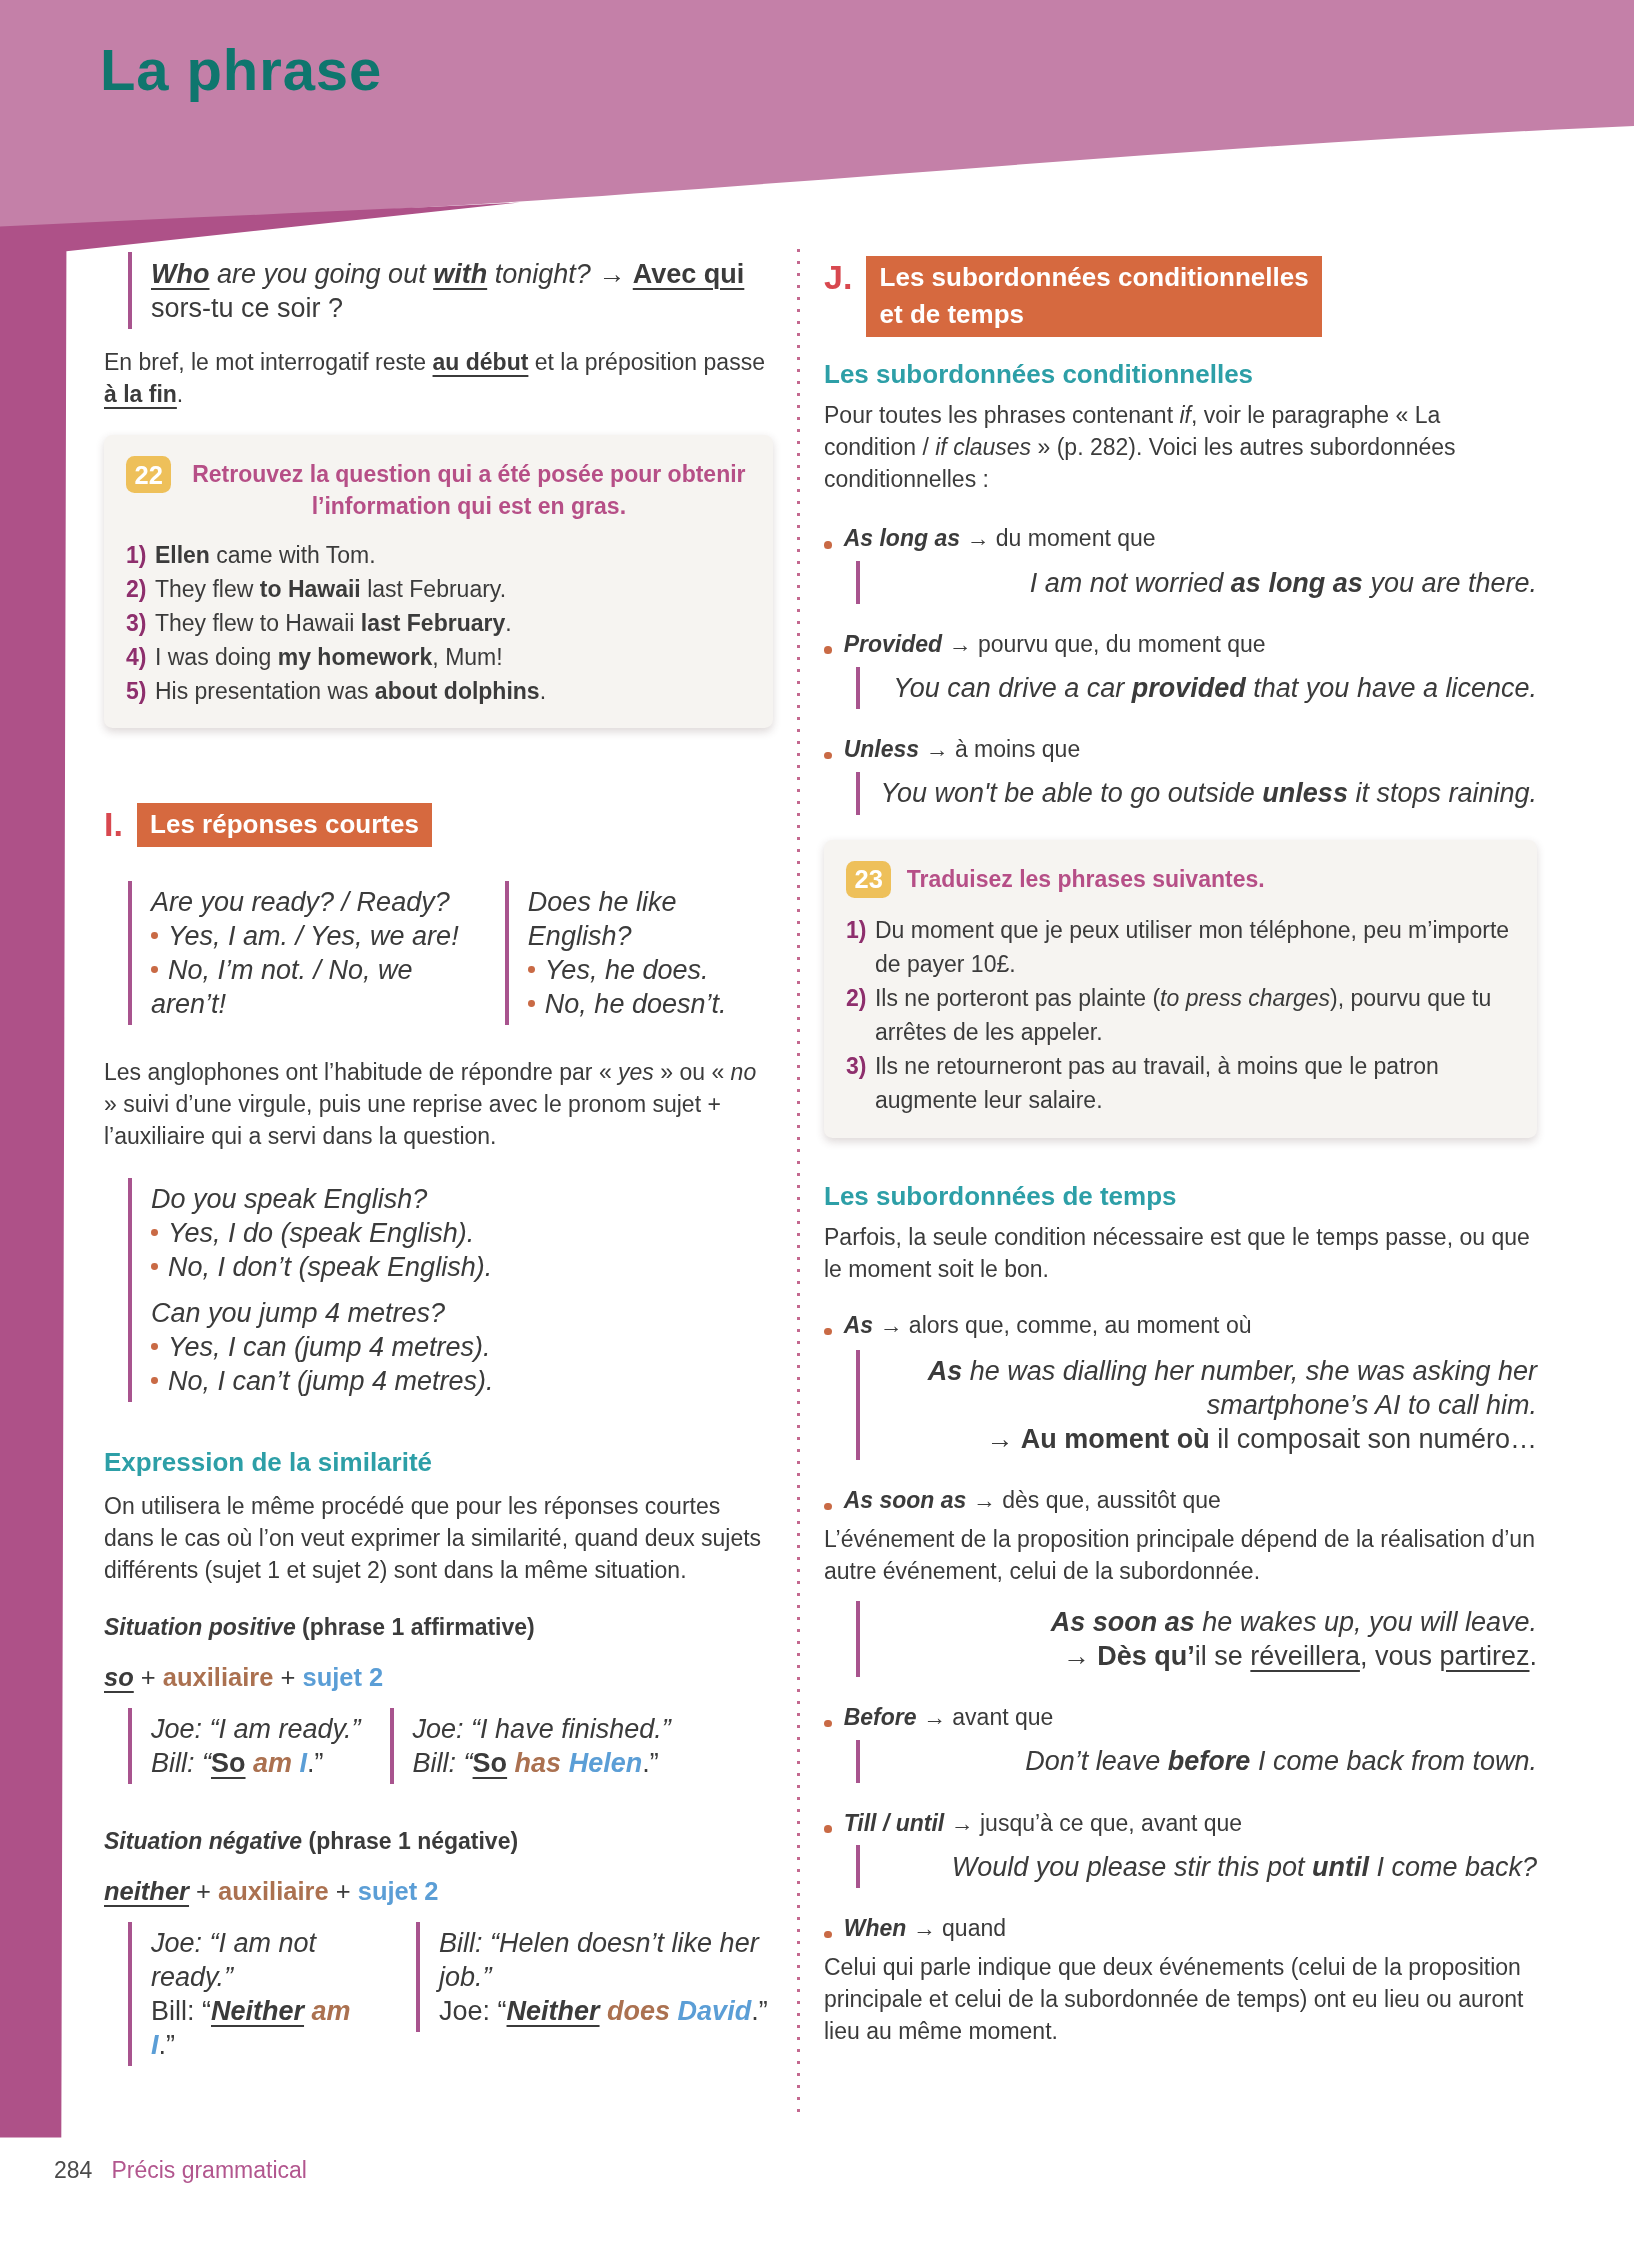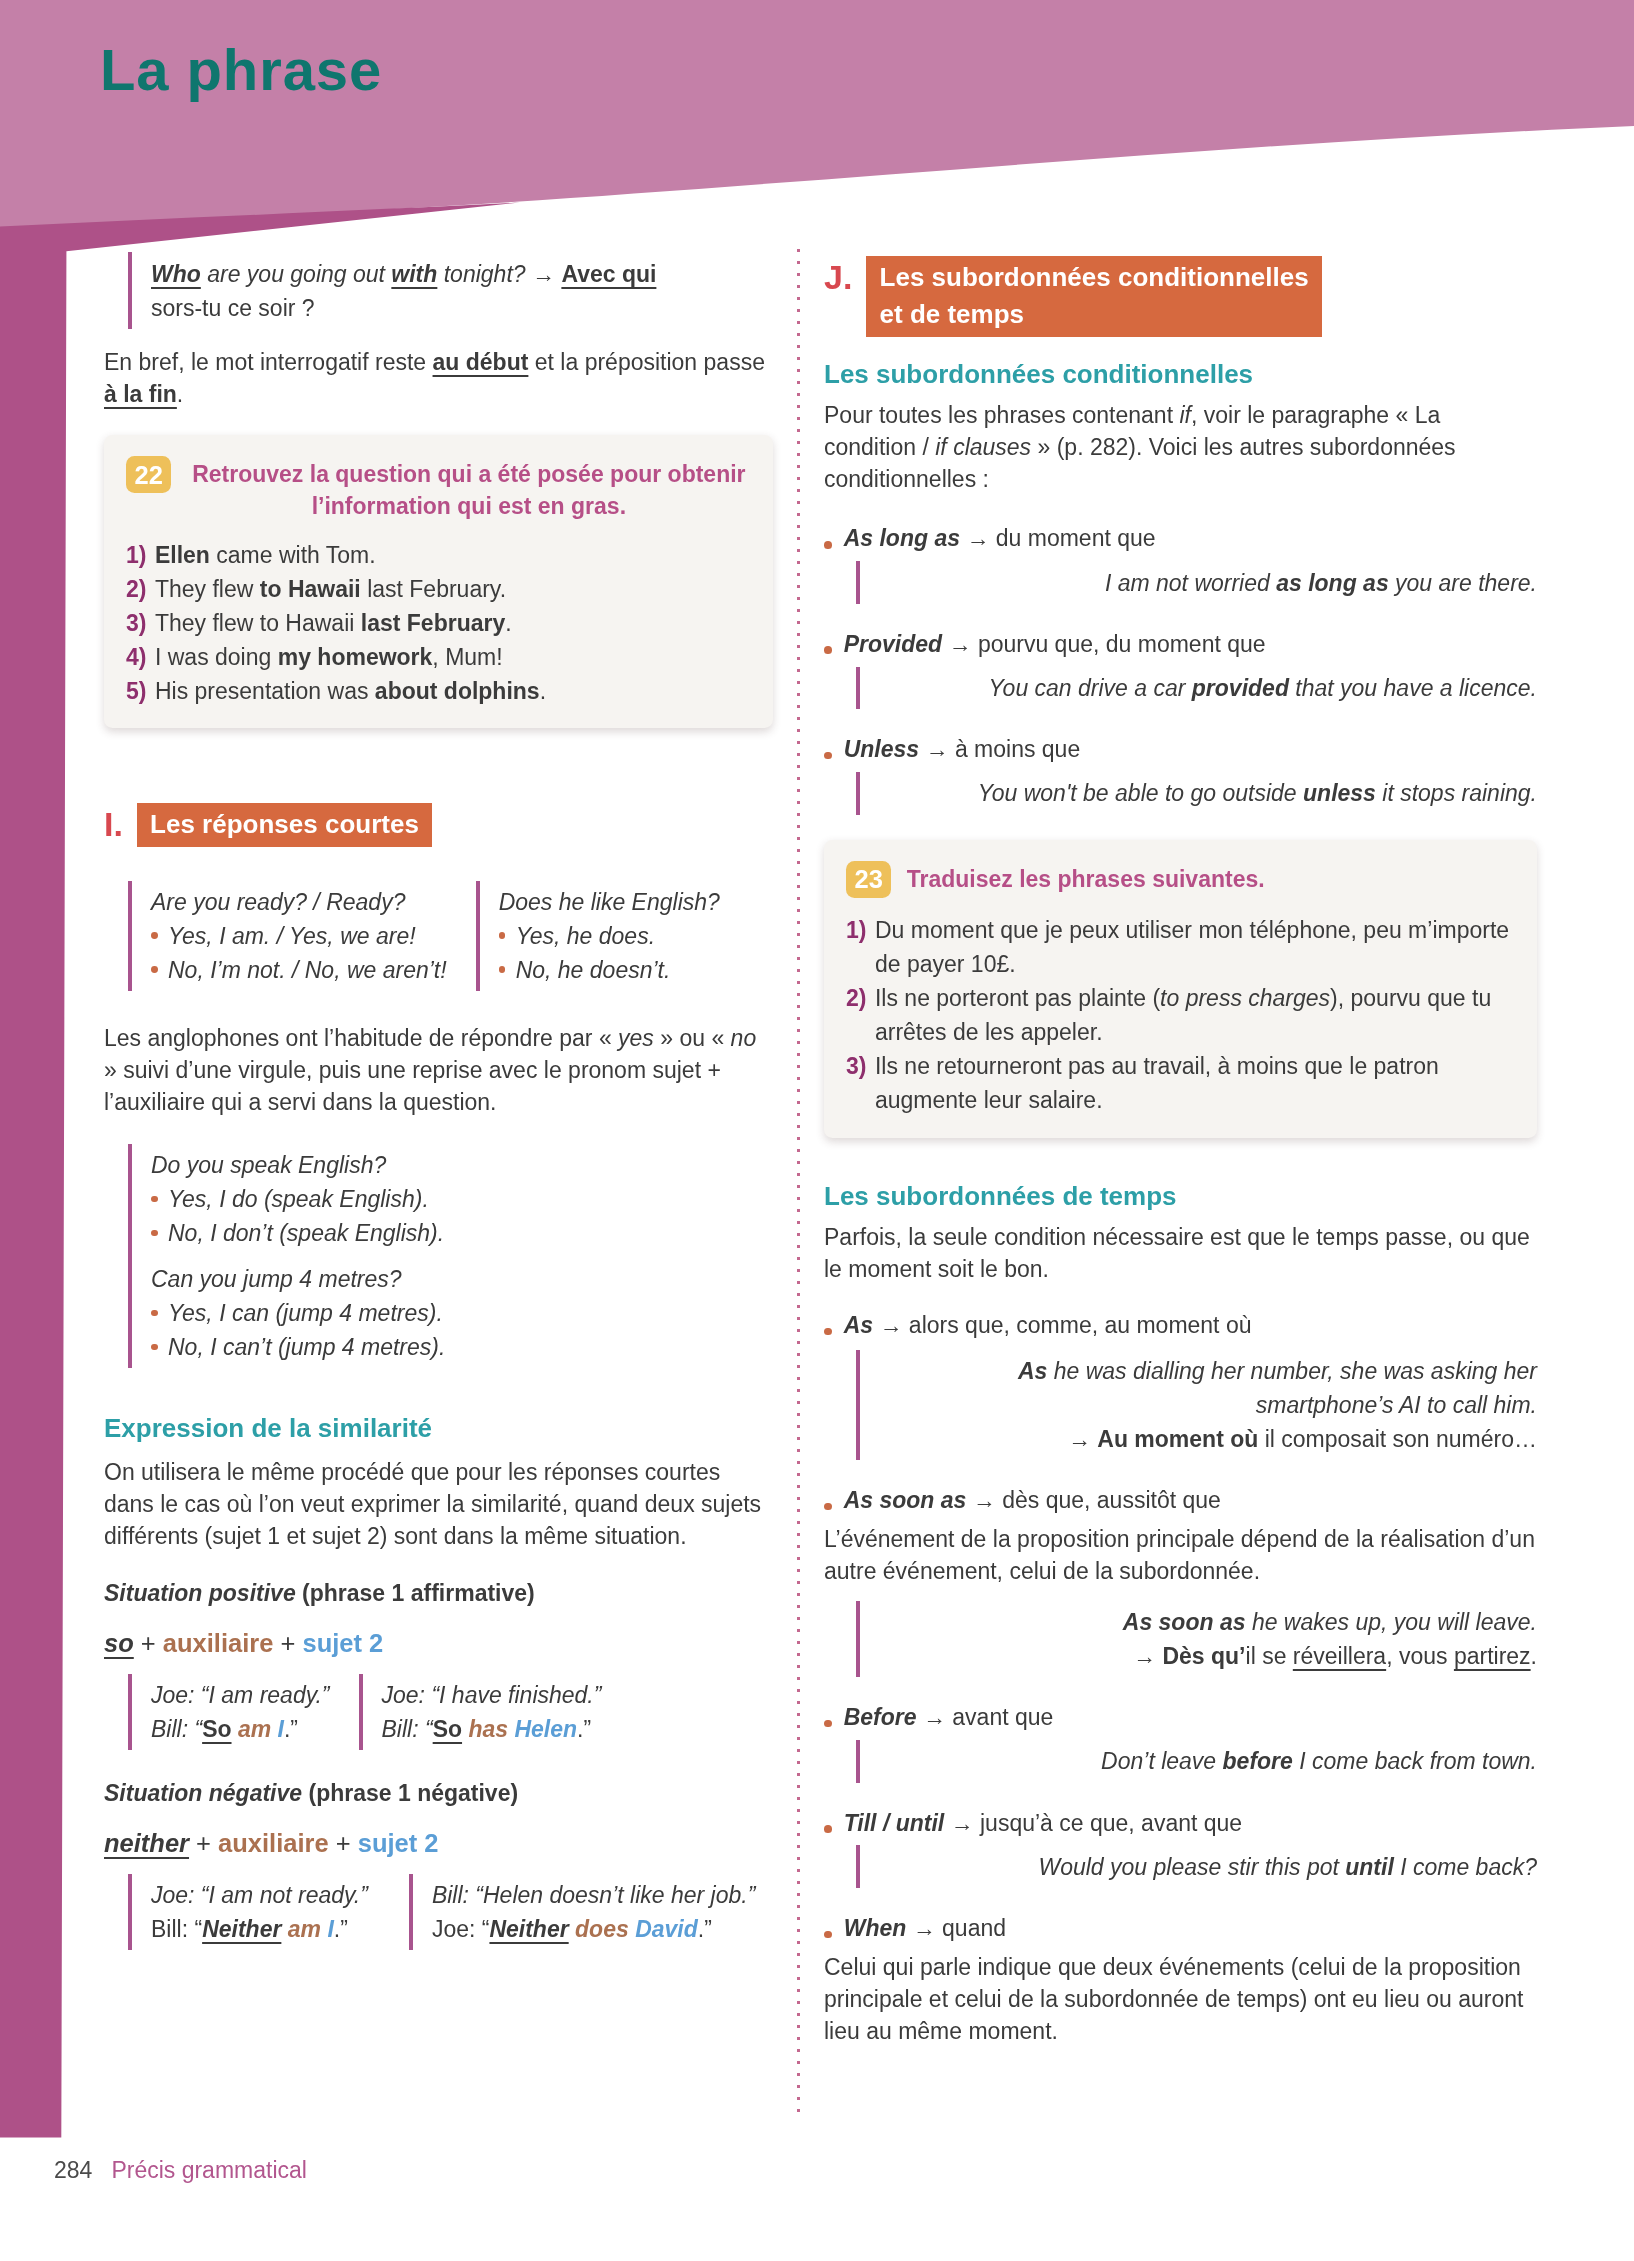--- a/index.html
+++ b/index.html
@@ -9,21 +9,21 @@
   .page-title{position:absolute;left:100px;top:36px;margin:0;font-size:58px;font-weight:bold;color:#0f766e;letter-spacing:0.9px;}
   .divider{position:absolute;left:797px;top:249px;height:1870px;width:3.4px;
            background:repeating-linear-gradient(to bottom,#c4688f 0,#c4688f 3.4px,transparent 3.4px,transparent 12px);}
   .col{position:absolute;top:249px;}
   .col-left{left:104px;width:669px;}
   .col-right{left:824px;width:713px;}
   p{margin:0;}
   .body-text{font-size:23px;line-height:32px;}
   .quote{border-left:4.3px solid #a8548e;padding:4.3px 0 4.3px 19px;margin-left:24px;}
   .quote.rq{margin-left:32px;text-align:right;}
-  .qline{font-size:23px;line-height:34px;}
+  .qline{font-size:27px;line-height:34px;}
   .qline.gap{margin-top:12px;}
   .qdot{display:inline-block;width:6.8px;height:6.8px;border-radius:50%;background:#c96a45;margin-right:10.2px;vertical-align:middle;margin-bottom:4.3px;}
   .seg.b{font-weight:bold;}
   .seg.i{font-style:italic;}
   .seg.bi{font-weight:bold;font-style:italic;}
   .seg.u{text-decoration:underline;text-decoration-thickness:1.7px;text-underline-offset:5.1px;}
   .seg.brown{color:#ab7150;}
   .seg.blue{color:#5b9ed6;}
   .section-head{display:flex;align-items:flex-start;gap:13.6px;}
   .section-letter{font-size:34px;font-weight:bold;color:#d8484f;line-height:43px;}
@@ -140,21 +140,21 @@
       <div class="quote">
           <p class="qline"><span class="seg i">Joe: “I am ready.”</span></p>
           <p class="qline"><span class="seg i">Bill: “</span><span class="seg b u">So</span><span class="seg"> </span><span class="seg bi brown">am</span><span class="seg"> </span><span class="seg bi blue">I</span><span class="seg">.”</span></p>
         </div>
       <div class="quote" style="margin-left:0">
           <p class="qline"><span class="seg i">Joe: “I have finished.”</span></p>
           <p class="qline"><span class="seg i">Bill: “</span><span class="seg b u">So</span><span class="seg"> </span><span class="seg bi brown">has</span><span class="seg"> </span><span class="seg bi blue">Helen</span><span class="seg">.”</span></p>
         </div>
     </div>
 
-    <p class="subhead" style="margin-top:27px"><span class="seg bi">Situation négative</span><span class="seg b"> (phrase 1 négative)</span></p>
+    <p class="subhead" style="margin-top:41px"><span class="seg bi">Situation négative</span><span class="seg b"> (phrase 1 négative)</span></p>
 
     <p class="formula" style="margin-top:17px"><span class="seg bi u">neither</span><span class="seg"> + </span><span class="seg b brown">auxiliaire</span><span class="seg"> + </span><span class="seg b blue">sujet 2</span></p>
 
     <div class="pair" style="margin-top:13.6px">
       <div class="quote">
           <p class="qline"><span class="seg i">Joe: “I am not ready.”</span></p>
           <p class="qline"><span class="seg">Bill: “</span><span class="seg bi u">Neither</span><span class="seg"> </span><span class="seg bi brown">am</span><span class="seg"> </span><span class="seg bi blue">I</span><span class="seg">.”</span></p>
         </div>
       <div class="quote" style="margin-left:12px">
           <p class="qline"><span class="seg i">Bill: “Helen doesn’t like her job.”</span></p>

